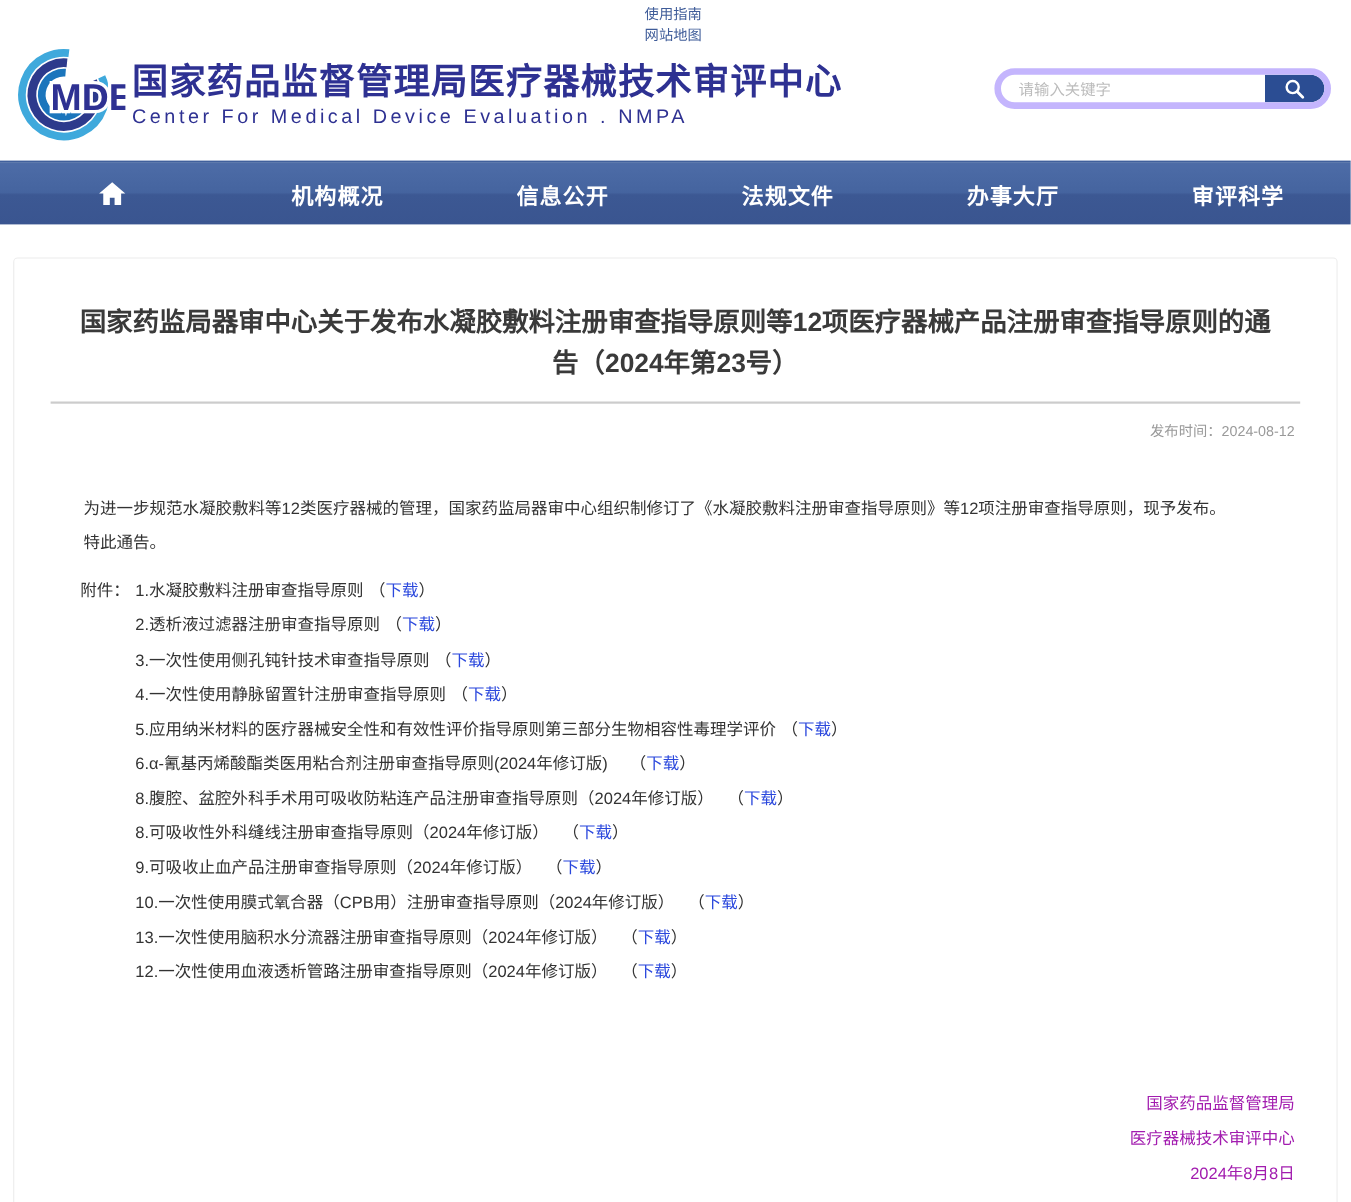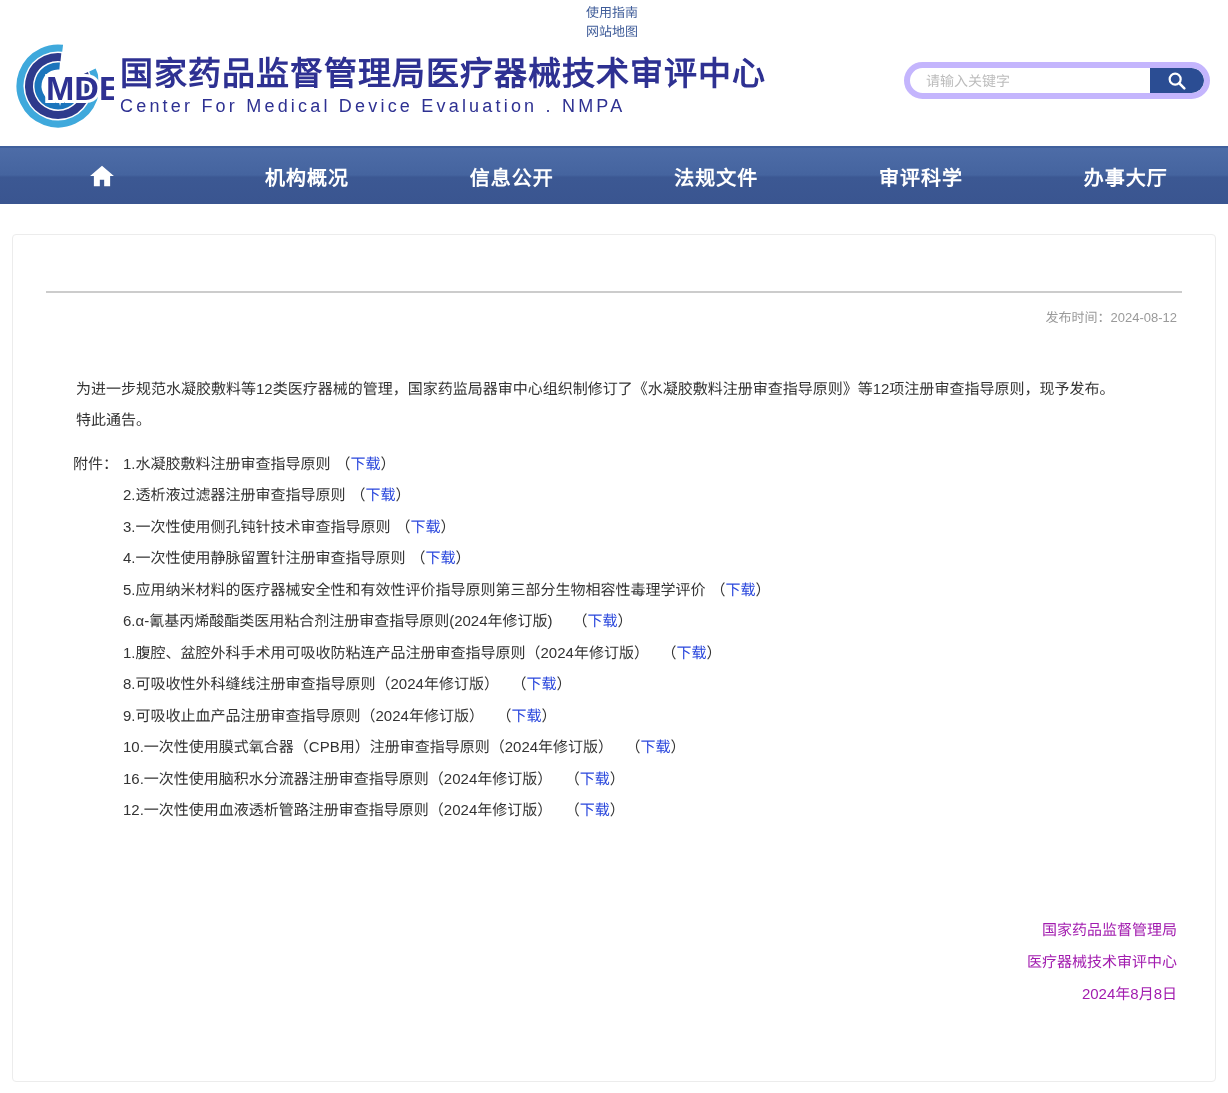--- a/index.html
+++ b/index.html
@@ -86,25 +86,26 @@
 
 <div class="nav" id="mainnav">
   <div class="nav-cell">
     <svg width="26" height="26" viewBox="0 0 24 24">
       <path d="M12 2.5 L23 12 H19.5 V21.5 H14 V15.5 H10 V21.5 H4.5 V12 H1 Z" fill="#fff"></path>
     </svg>
   </div>
 <div class="nav-cell">机构概况</div>
     <div class="nav-cell">信息公开</div>
     <div class="nav-cell">法规文件</div>
+    <div class="nav-cell">办事大厅</div>
     <div class="nav-cell">审评科学</div>
-    <div class="nav-cell">办事大厅</div>
   </div>
 
 <div class="content-box">
+  <h1 class="article-title">国家药监局器审中心关于发布水凝胶敷料注册审查指导原则等12项医疗器械产品注册审查指导原则的通告（2024年第23号）</h1>
   <hr class="title-divider">
   <div class="pub-date"><span>发布时间：</span><span>2024-08-12</span></div>
 
   <div class="article-body">
     <p class="para-indent">为进一步规范水凝胶敷料等12类医疗器械的管理，国家药监局器审中心组织制修订了《水凝胶敷料注册审查指导原则》等12项注册审查指导原则，现予发布。</p>
     <p class="para-indent">特此通告。</p>
 
     <div class="attachments" id="attachments">
         <div class="att-row">
           <span class="att-label">附件：</span>
@@ -131,41 +132,41 @@
           <span class="att-name">5.应用纳米材料的医疗器械安全性和有效性评价指导原则第三部分生物相容性毒理学评价</span>
           <span class="att-dl"><span>（</span><a>下载</a><span>）</span></span>
         </div>
         <div class="att-row">
           <span class="att-label"></span>
           <span class="att-name">6.α-氰基丙烯酸酯类医用粘合剂注册审查指导原则(2024年修订版)　</span>
           <span class="att-dl"><span>（</span><a>下载</a><span>）</span></span>
         </div>
         <div class="att-row">
           <span class="att-label"></span>
-          <span class="att-name">1.腹腔、盆腔外科手术用可吸收防粘连产品注册审查指导原则（2024年修订版）　</span>
+          <span class="att-name">8.腹腔、盆腔外科手术用可吸收防粘连产品注册审查指导原则（2024年修订版）　</span>
           <span class="att-dl"><span>（</span><a>下载</a><span>）</span></span>
         </div>
         <div class="att-row">
           <span class="att-label"></span>
           <span class="att-name">8.可吸收性外科缝线注册审查指导原则（2024年修订版）　</span>
           <span class="att-dl"><span>（</span><a>下载</a><span>）</span></span>
         </div>
         <div class="att-row">
           <span class="att-label"></span>
           <span class="att-name">9.可吸收止血产品注册审查指导原则（2024年修订版）　</span>
           <span class="att-dl"><span>（</span><a>下载</a><span>）</span></span>
         </div>
         <div class="att-row">
           <span class="att-label"></span>
           <span class="att-name">10.一次性使用膜式氧合器（CPB用）注册审查指导原则（2024年修订版）　</span>
           <span class="att-dl"><span>（</span><a>下载</a><span>）</span></span>
         </div>
         <div class="att-row">
           <span class="att-label"></span>
-          <span class="att-name">16.一次性使用脑积水分流器注册审查指导原则（2024年修订版）　</span>
+          <span class="att-name">13.一次性使用脑积水分流器注册审查指导原则（2024年修订版）　</span>
           <span class="att-dl"><span>（</span><a>下载</a><span>）</span></span>
         </div>
         <div class="att-row">
           <span class="att-label"></span>
           <span class="att-name">12.一次性使用血液透析管路注册审查指导原则（2024年修订版）　</span>
           <span class="att-dl"><span>（</span><a>下载</a><span>）</span></span>
         </div>
       </div>
   </div>
 

